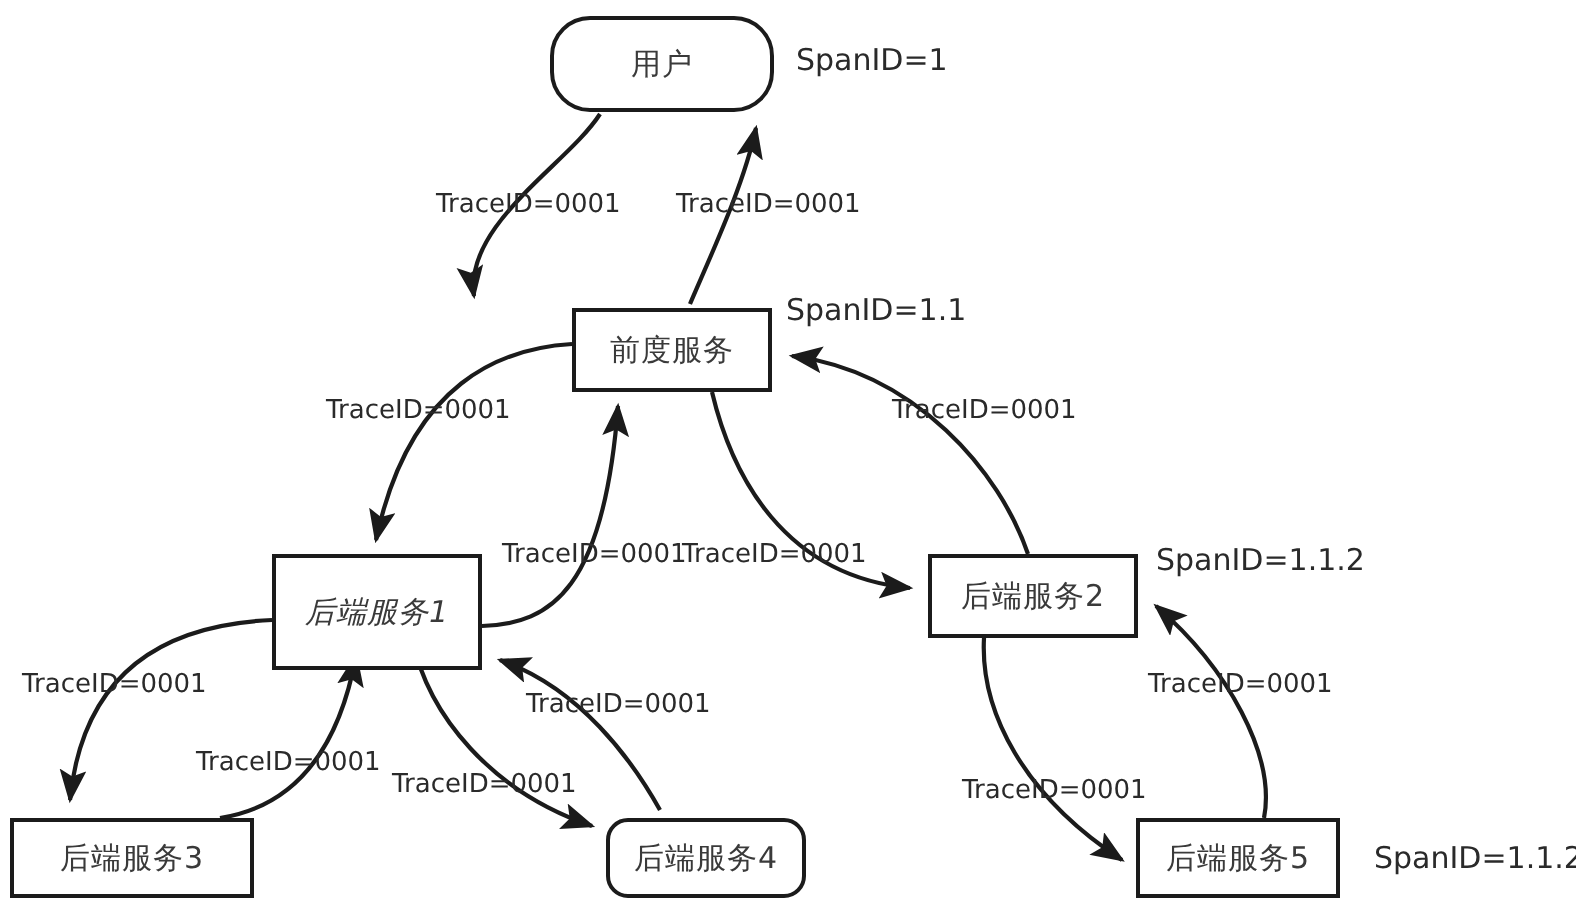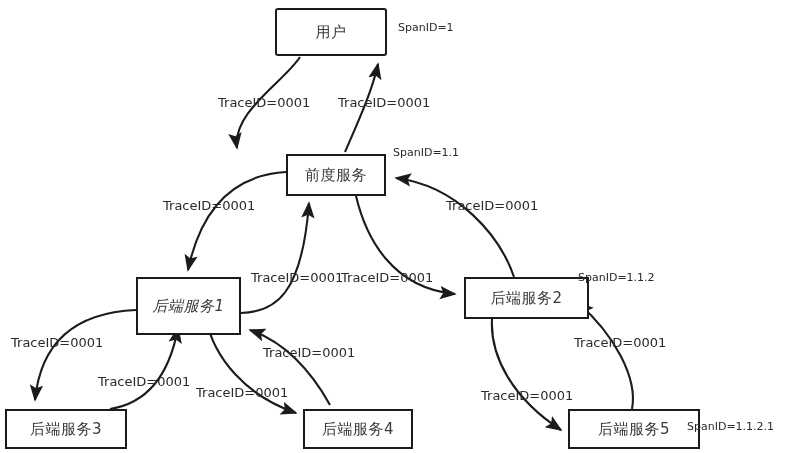--- a/index.html
+++ b/index.html
@@ -32,34 +32,34 @@
     display: flex;
     align-items: center;
     justify-content: center;
     font-family: "DejaVu Sans", sans-serif;
     font-size: 15px;
     color: #3a3a3a;
     letter-spacing: 0.5px;
     white-space: nowrap;
   }
   .node-box.rounded {
-    border-radius: 3px;
+    border-radius: 20px;
   }
   .edge-label {
     position: absolute;
     font-family: "DejaVu Sans", sans-serif;
     font-size: 13px;
     color: #2a2a2a;
     white-space: nowrap;
     letter-spacing: 0px;
   }
   .span-label {
     position: absolute;
     font-family: "DejaVu Sans", sans-serif;
-    font-size: 11px;
+    font-size: 15px;
     color: #2a2a2a;
     white-space: nowrap;
   }
 </style>
 </head>
 <body>
 
 <div id="stage">
 
   <svg id="diagram-svg" viewBox="0 0 788 453">
@@ -102,33 +102,33 @@
   </div>
 
   <div class="node-box" style="left:286px; top:154px; width:100px; height:42px;align-items:center;">
     <span>前度服务</span>
   </div>
 
   <div class="node-box" style="left:136px; top:277px; width:105px; height:58px;font-style:italic;">
     <span>后端服务1</span>
   </div>
 
-  <div class="node-box" style="left:464px; top:277px; width:125px; height:42px;">
+  <div class="node-box" style="left:464px; top:277px; width:105px; height:42px;">
     <span>后端服务2</span>
   </div>
 
   <div class="node-box" style="left:5px; top:409px; width:122px; height:40px;">
     <span>后端服务3</span>
   </div>
 
-  <div class="node-box" style="left:303px; top:409px; width:110px; height:40px;">
+  <div class="node-box" style="left:303px; top:409px; width:100px; height:40px;border-radius:11px;">
     <span>后端服务4</span>
   </div>
 
-  <div class="node-box" style="left:568px; top:409px; width:132px; height:40px;">
+  <div class="node-box" style="left:568px; top:409px; width:102px; height:40px;">
     <span>后端服务5</span>
   </div>
 
   <div class="span-label" style="left:398px; top:21px;">SpanID=1</div>
   <div class="span-label" style="left:393px; top:146px;">SpanID=1.1</div>
   <div class="span-label" style="left:578px; top:271px;">SpanID=1.1.2</div>
   <div class="span-label" style="left:687px; top:420px;">SpanID=1.1.2.1</div>
 
   <div class="edge-label" style="left:218px; top:95px;">TraceID=0001</div>
   <div class="edge-label" style="left:338px; top:95px;">TraceID=0001</div>

